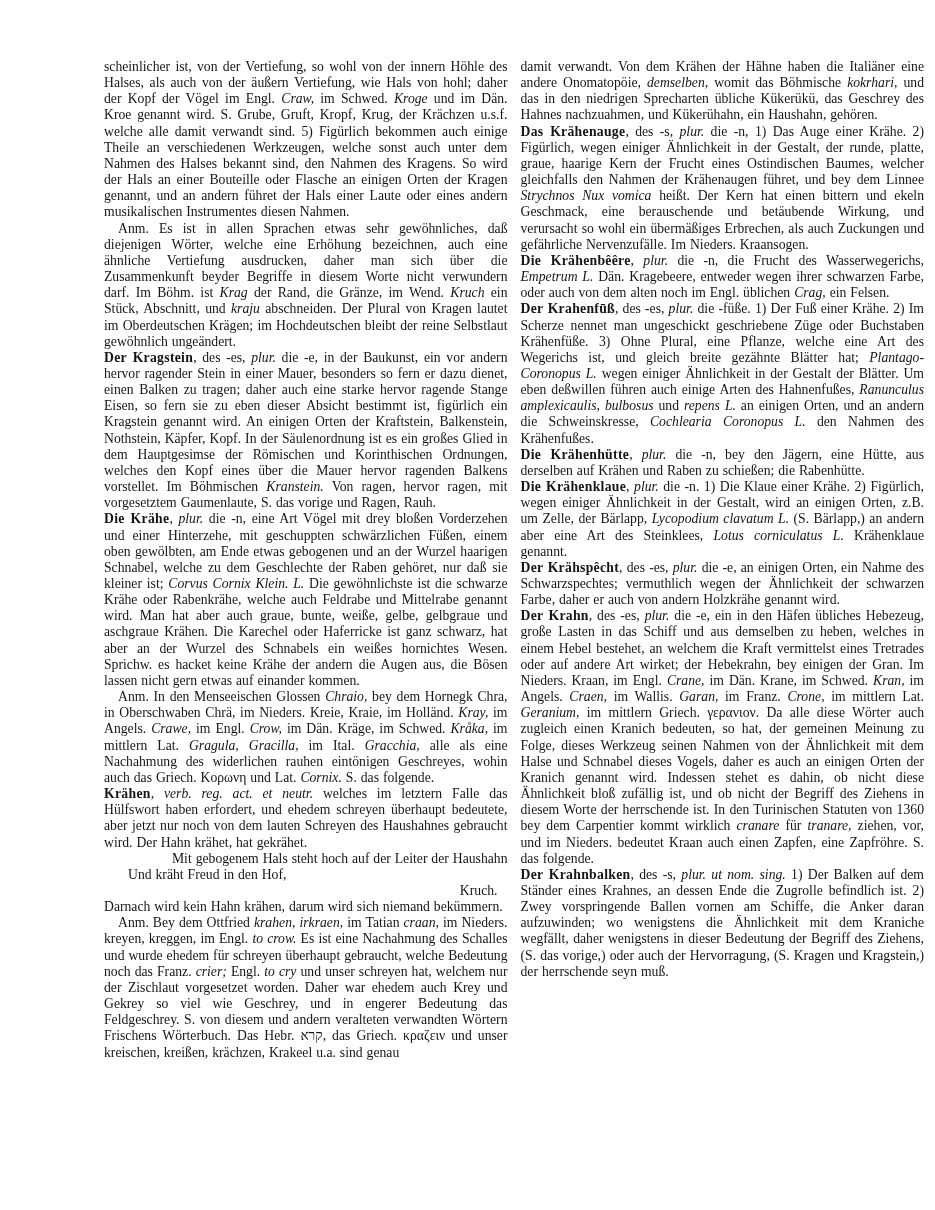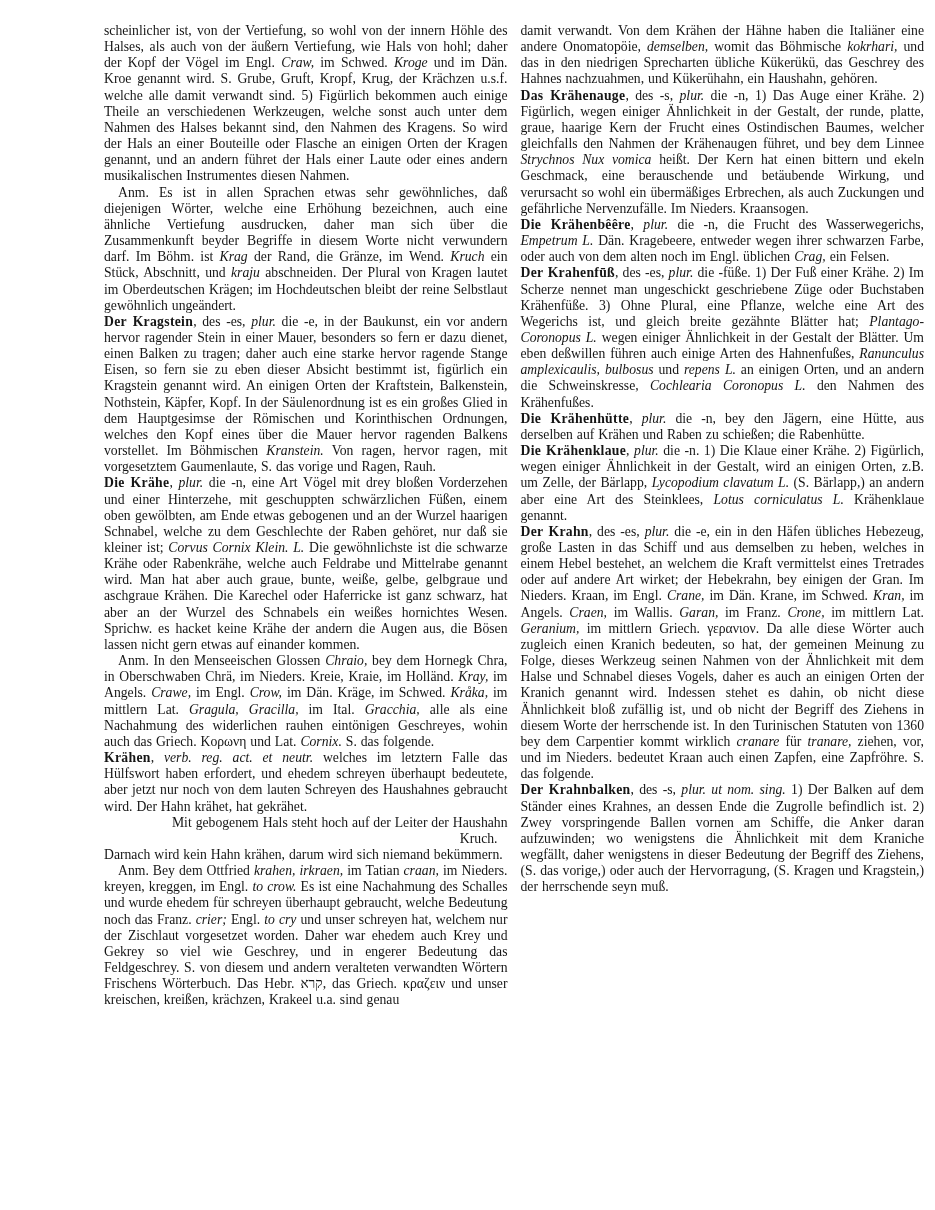--- a/index.html
+++ b/index.html
@@ -16,20 +16,21 @@
     position: absolute; left: 104px; top: 23px;
     width: 820px; display: flex; gap: 13px;
   }
   .col {
     width: 404px;
     font-size: 13.7px;
     line-height: 16.15px;
     text-align: justify;
     text-justify: inter-word;
     word-spacing: 0.5px;
+    margin-top: 36px;
   }
   .col p { margin: 0; padding: 0; }
   .col p.anm  { text-indent: 14px; }
   .col p.verse1 { text-align: right; padding-left: 16px; }
   .col p.verse2 { text-align: left; padding-left: 24px; }
   .col p.attr { text-align: right; padding-right: 10px; }
   .b { font-weight: bold; letter-spacing: 0.3px; }
   .i { font-style: italic; }
   .page-number {
     position: absolute;
@@ -45,29 +46,31 @@
 <div class="page">
   <div class="columns">
     <div class="col">
         <p class="cont"><span>scheinlicher ist, von der Vertiefung, so wohl von der innern Höhle des Halses, als auch von der äußern Vertiefung, wie Hals von hohl; daher der Kopf der Vögel im Engl. </span><span class="i">Craw,</span><span> im Schwed. </span><span class="i">Kroge</span><span> und im Dän. Kroe genannt wird. S. Grube, Gruft, Kropf, Krug, der Krächzen u.s.f. welche alle damit verwandt sind. 5) Figürlich bekommen auch einige Theile an verschiedenen Werkzeugen, welche sonst auch unter dem Nahmen des Halses bekannt sind, den Nahmen des Kragens. So wird der Hals an einer Bouteille oder Flasche an einigen Orten der Kragen genannt, und an andern führet der Hals einer Laute oder eines andern musikalischen Instrumentes diesen Nahmen.</span></p>
         <p class="anm"><span>Anm. Es ist in allen Sprachen etwas sehr gewöhnliches, daß diejenigen Wörter, welche eine Erhöhung bezeichnen, auch eine ähnliche Vertiefung ausdrucken, daher man sich über die Zusammenkunft beyder Begriffe in diesem Worte nicht verwundern darf. Im Böhm. ist </span><span class="i">Krag</span><span> der Rand, die Gränze, im Wend. </span><span class="i">Kruch</span><span> ein Stück, Abschnitt, und </span><span class="i">kraju</span><span> abschneiden. Der Plural von Kragen lautet im Oberdeutschen Krägen; im Hochdeutschen bleibt der reine Selbstlaut gewöhnlich ungeändert.</span></p>
         <p class="entry"><span class="b">Der Kragstein</span><span>, des -es, </span><span class="i">plur.</span><span> die -e, in der Baukunst, ein vor andern hervor ragender Stein in einer Mauer, besonders so fern er dazu dienet, einen Balken zu tragen; daher auch eine starke hervor ragende Stange Eisen, so fern sie zu eben dieser Absicht bestimmt ist, figürlich ein Kragstein genannt wird. An einigen Orten der Kraftstein, Balkenstein, Nothstein, Käpfer, Kopf. In der Säulenordnung ist es ein großes Glied in dem Hauptgesimse der Römischen und Korinthischen Ordnungen, welches den Kopf eines über die Mauer hervor ragenden Balkens vorstellet. Im Böhmischen </span><span class="i">Kranstein.</span><span> Von ragen, hervor ragen, mit vorgesetztem Gaumenlaute, S. das vorige und Ragen, Rauh.</span></p>
         <p class="entry"><span class="b">Die Krähe</span><span>, </span><span class="i">plur.</span><span> die -n, eine Art Vögel mit drey bloßen Vorderzehen und einer Hinterzehe, mit geschuppten schwärzlichen Füßen, einem oben gewölbten, am Ende etwas gebogenen und an der Wurzel haarigen Schnabel, welche zu dem Geschlechte der Raben gehöret, nur daß sie kleiner ist; </span><span class="i">Corvus Cornix Klein. L.</span><span> Die gewöhnlichste ist die schwarze Krähe oder Rabenkrähe, welche auch Feldrabe und Mittelrabe genannt wird. Man hat aber auch graue, bunte, weiße, gelbe, gelbgraue und aschgraue Krähen. Die Karechel oder Haferricke ist ganz schwarz, hat aber an der Wurzel des Schnabels ein weißes hornichtes Wesen. Sprichw. es hacket keine Krähe der andern die Augen aus, die Bösen lassen nicht gern etwas auf einander kommen.</span></p>
         <p class="anm"><span>Anm. In den Menseeischen Glossen </span><span class="i">Chraio,</span><span> bey dem Hornegk Chra, in Oberschwaben Chrä, im Nieders. Kreie, Kraie, im Holländ. </span><span class="i">Kray,</span><span> im Angels. </span><span class="i">Crawe,</span><span> im Engl. </span><span class="i">Crow,</span><span> im Dän. Kräge, im Schwed. </span><span class="i">Kråka,</span><span> im mittlern Lat. </span><span class="i">Gragula, Gracilla,</span><span> im Ital. </span><span class="i">Gracchia,</span><span> alle als eine Nachahmung des widerlichen rauhen eintönigen Geschreyes, wohin auch das Griech. Κορωνη und Lat. </span><span class="i">Cornix.</span><span> S. das folgende.</span></p>
         <p class="entry"><span class="b">Krähen</span><span>, </span><span class="i">verb. reg. act. et neutr.</span><span> welches im letztern Falle das Hülfswort haben erfordert, und ehedem schreyen überhaupt bedeutete, aber jetzt nur noch von dem lauten Schreyen des Haushahnes gebraucht wird. Der Hahn krähet, hat gekrähet.</span></p>
         <p class="verse1"><span>Mit gebogenem Hals steht hoch auf der Leiter der Haushahn</span></p>
+        <p class="verse2"><span>Und kräht Freud in den Hof,</span></p>
         <p class="attr"><span>Kruch.</span></p>
         <p class="cont"><span>Darnach wird kein Hahn krähen, darum wird sich niemand bekümmern.</span></p>
         <p class="anm"><span>Anm. Bey dem Ottfried </span><span class="i">krahen, irkraen,</span><span> im Tatian </span><span class="i">craan,</span><span> im Nieders. kreyen, kreggen, im Engl. </span><span class="i">to crow.</span><span> Es ist eine Nachahmung des Schalles und wurde ehedem für schreyen überhaupt gebraucht, welche Bedeutung noch das Franz. </span><span class="i">crier;</span><span> Engl. </span><span class="i">to cry</span><span> und unser schreyen hat, welchem nur der Zischlaut vorgesetzet worden. Daher war ehedem auch Krey und Gekrey so viel wie Geschrey, und in engerer Bedeutung das Feldgeschrey. S. von diesem und andern veralteten verwandten Wörtern Frischens Wörterbuch. Das Hebr. קרא, das Griech. κραζειν und unser kreischen, kreißen, krächzen, Krakeel u.a. sind genau</span></p>
       </div>
     <div class="col">
         <p class="cont"><span>damit verwandt. Von dem Krähen der Hähne haben die Italiäner eine andere Onomatopöie, </span><span class="i">demselben,</span><span> womit das Böhmische </span><span class="i">kokrhari,</span><span> und das in den niedrigen Sprecharten übliche Kükerükü, das Geschrey des Hahnes nachzuahmen, und Kükerühahn, ein Haushahn, gehören.</span></p>
         <p class="entry"><span class="b">Das Krähenauge</span><span>, des -s, </span><span class="i">plur.</span><span> die -n, 1) Das Auge einer Krähe. 2) Figürlich, wegen einiger Ähnlichkeit in der Gestalt, der runde, platte, graue, haarige Kern der Frucht eines Ostindischen Baumes, welcher gleichfalls den Nahmen der Krähenaugen führet, und bey dem Linnee </span><span class="i">Strychnos Nux vomica</span><span> heißt. Der Kern hat einen bittern und ekeln Geschmack, eine berauschende und betäubende Wirkung, und verursacht so wohl ein übermäßiges Erbrechen, als auch Zuckungen und gefährliche Nervenzufälle. Im Nieders. Kraansogen.</span></p>
         <p class="entry"><span class="b">Die Krähenbêêre</span><span>, </span><span class="i">plur.</span><span> die -n, die Frucht des Wasserwegerichs, </span><span class="i">Empetrum L.</span><span> Dän. Kragebeere, entweder wegen ihrer schwarzen Farbe, oder auch von dem alten noch im Engl. üblichen </span><span class="i">Crag,</span><span> ein Felsen.</span></p>
         <p class="entry"><span class="b">Der Krahenfūß</span><span>, des -es, </span><span class="i">plur.</span><span> die -füße. 1) Der Fuß einer Krähe. 2) Im Scherze nennet man ungeschickt geschriebene Züge oder Buchstaben Krähenfüße. 3) Ohne Plural, eine Pflanze, welche eine Art des Wegerichs ist, und gleich breite gezähnte Blätter hat; </span><span class="i">Plantago-Coronopus L.</span><span> wegen einiger Ähnlichkeit in der Gestalt der Blätter. Um eben deßwillen führen auch einige Arten des Hahnenfußes, </span><span class="i">Ranunculus amplexicaulis, bulbosus</span><span> und </span><span class="i">repens L.</span><span> an einigen Orten, und an andern die Schweinskresse, </span><span class="i">Cochlearia Coronopus L.</span><span> den Nahmen des Krähenfußes.</span></p>
         <p class="entry"><span class="b">Die Krähenhütte</span><span>, </span><span class="i">plur.</span><span> die -n, bey den Jägern, eine Hütte, aus derselben auf Krähen und Raben zu schießen; die Rabenhütte.</span></p>
         <p class="entry"><span class="b">Die Krähenklaue</span><span>, </span><span class="i">plur.</span><span> die -n. 1) Die Klaue einer Krähe. 2) Figürlich, wegen einiger Ähnlichkeit in der Gestalt, wird an einigen Orten, z.B. um Zelle, der Bärlapp, </span><span class="i">Lycopodium clavatum L.</span><span> (S. Bärlapp,) an andern aber eine Art des Steinklees, </span><span class="i">Lotus corniculatus L.</span><span> Krähenklaue genannt.</span></p>
+        <p class="entry"><span class="b">Der Krähspêcht</span><span>, des -es, </span><span class="i">plur.</span><span> die -e, an einigen Orten, ein Nahme des Schwarzspechtes; vermuthlich wegen der Ähnlichkeit der schwarzen Farbe, daher er auch von andern Holzkrähe genannt wird.</span></p>
         <p class="entry"><span class="b">Der Krahn</span><span>, des -es, </span><span class="i">plur.</span><span> die -e, ein in den Häfen übliches Hebezeug, große Lasten in das Schiff und aus demselben zu heben, welches in einem Hebel bestehet, an welchem die Kraft vermittelst eines Tretrades oder auf andere Art wirket; der Hebekrahn, bey einigen der Gran. Im Nieders. Kraan, im Engl. </span><span class="i">Crane,</span><span> im Dän. Krane, im Schwed. </span><span class="i">Kran,</span><span> im Angels. </span><span class="i">Craen,</span><span> im Wallis. </span><span class="i">Garan,</span><span> im Franz. </span><span class="i">Crone,</span><span> im mittlern Lat. </span><span class="i">Geranium,</span><span> im mittlern Griech. γερανιον. Da alle diese Wörter auch zugleich einen Kranich bedeuten, so hat, der gemeinen Meinung zu Folge, dieses Werkzeug seinen Nahmen von der Ähnlichkeit mit dem Halse und Schnabel dieses Vogels, daher es auch an einigen Orten der Kranich genannt wird. Indessen stehet es dahin, ob nicht diese Ähnlichkeit bloß zufällig ist, und ob nicht der Begriff des Ziehens in diesem Worte der herrschende ist. In den Turinischen Statuten von 1360 bey dem Carpentier kommt wirklich </span><span class="i">cranare</span><span> für </span><span class="i">tranare,</span><span> ziehen, vor, und im Nieders. bedeutet Kraan auch einen Zapfen, eine Zapfröhre. S. das folgende.</span></p>
         <p class="entry"><span class="b">Der Krahnbalken</span><span>, des -s, </span><span class="i">plur. ut nom. sing.</span><span> 1) Der Balken auf dem Ständer eines Krahnes, an dessen Ende die Zugrolle befindlich ist. 2) Zwey vorspringende Ballen vornen am Schiffe, die Anker daran aufzuwinden; wo wenigstens die Ähnlichkeit mit dem Kraniche wegfällt, daher wenigstens in dieser Bedeutung der Begriff des Ziehens, (S. das vorige,) oder auch der Hervorragung, (S. Kragen und Kragstein,) der herrschende seyn muß.</span></p>
       </div>
   </div>
   <div class="page-number">33</div>
 </div>
 
 </body></html>

